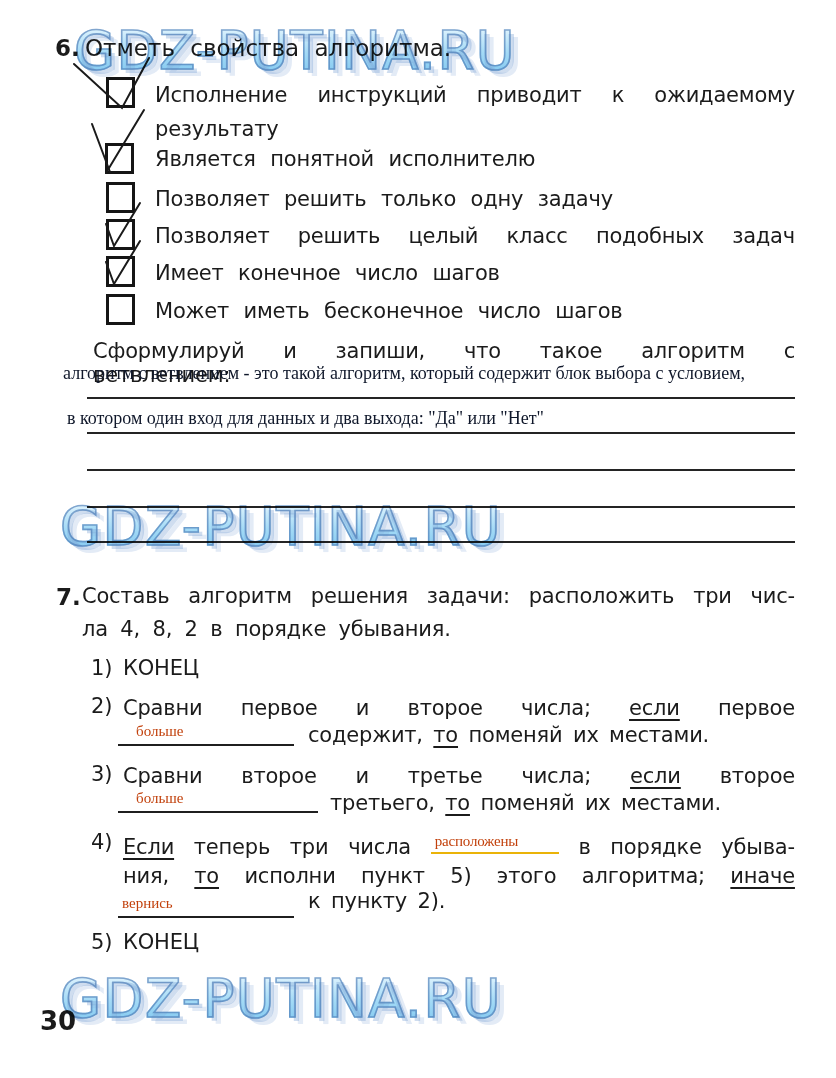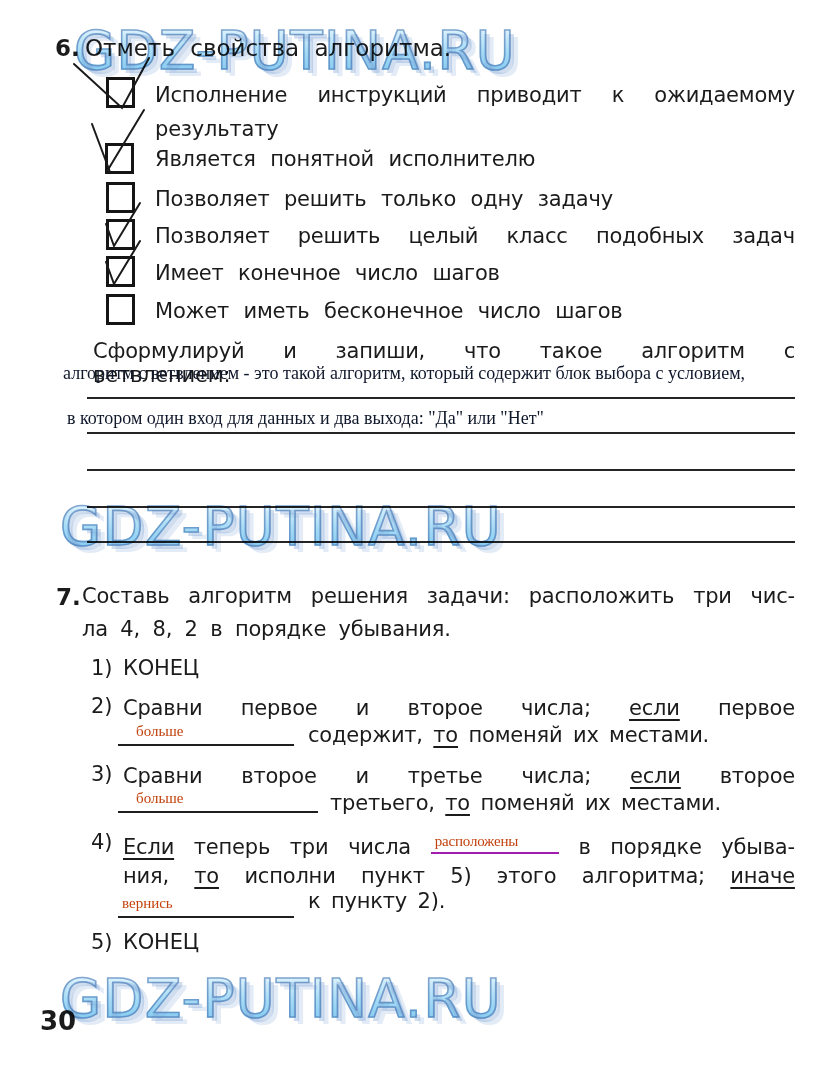--- a/index.html
+++ b/index.html
@@ -17,21 +17,21 @@
               font-size:21px; line-height:28px; letter-spacing:-0.2px; }
   .und { text-decoration:underline; text-decoration-thickness:2px; text-underline-offset:4px; }
   .cbox { position:absolute; width:29px; height:31px; border:3px solid #151515; background:transparent; cursor:pointer; }
   .check-svg { position:absolute; overflow:visible; pointer-events:none; }
   .rule { position:absolute; left:87px; width:708px; height:0; border-top:2px solid #242424; }
   .hand { font-family:"Liberation Serif", serif; font-size:18px; line-height:20px; white-space:nowrap; color:#0f172a; }
   .blank { position:absolute; border-bottom:2px solid #1f1f1f; }
   .blank .hand-small { position:absolute; bottom:5px; left:18px; }
   .hand-small { font-family:"Liberation Serif", serif; font-size:15px; line-height:16px; white-space:nowrap; color:#c2410c; }
   .iblank { display:inline-block; position:relative; width:128px; height:24px;
-            border-bottom:2px solid #a21caf; }
+            border-bottom:2px solid #eab308; }
   .iblank .hand-small { position:absolute; bottom:3px; left:4px; }
   .tail { font-size:21px; line-height:26px; word-spacing:4px; letter-spacing:-0.2px; white-space:nowrap; }
   .wm {
     position:absolute; font-family:"DejaVu Sans", sans-serif; font-weight:normal;
     font-size:53px; line-height:1; letter-spacing:1.5px; white-space:nowrap;
     color:#9ed7f5;
     background:linear-gradient(180deg, #eaf8ff 0%, #c4e8fa 28%, #a3daf6 55%, #7ec6ef 100%);
     -webkit-background-clip:text; background-clip:text;
     -webkit-text-fill-color:transparent;
     -webkit-text-stroke:1.6px rgba(72,118,178,0.62);

